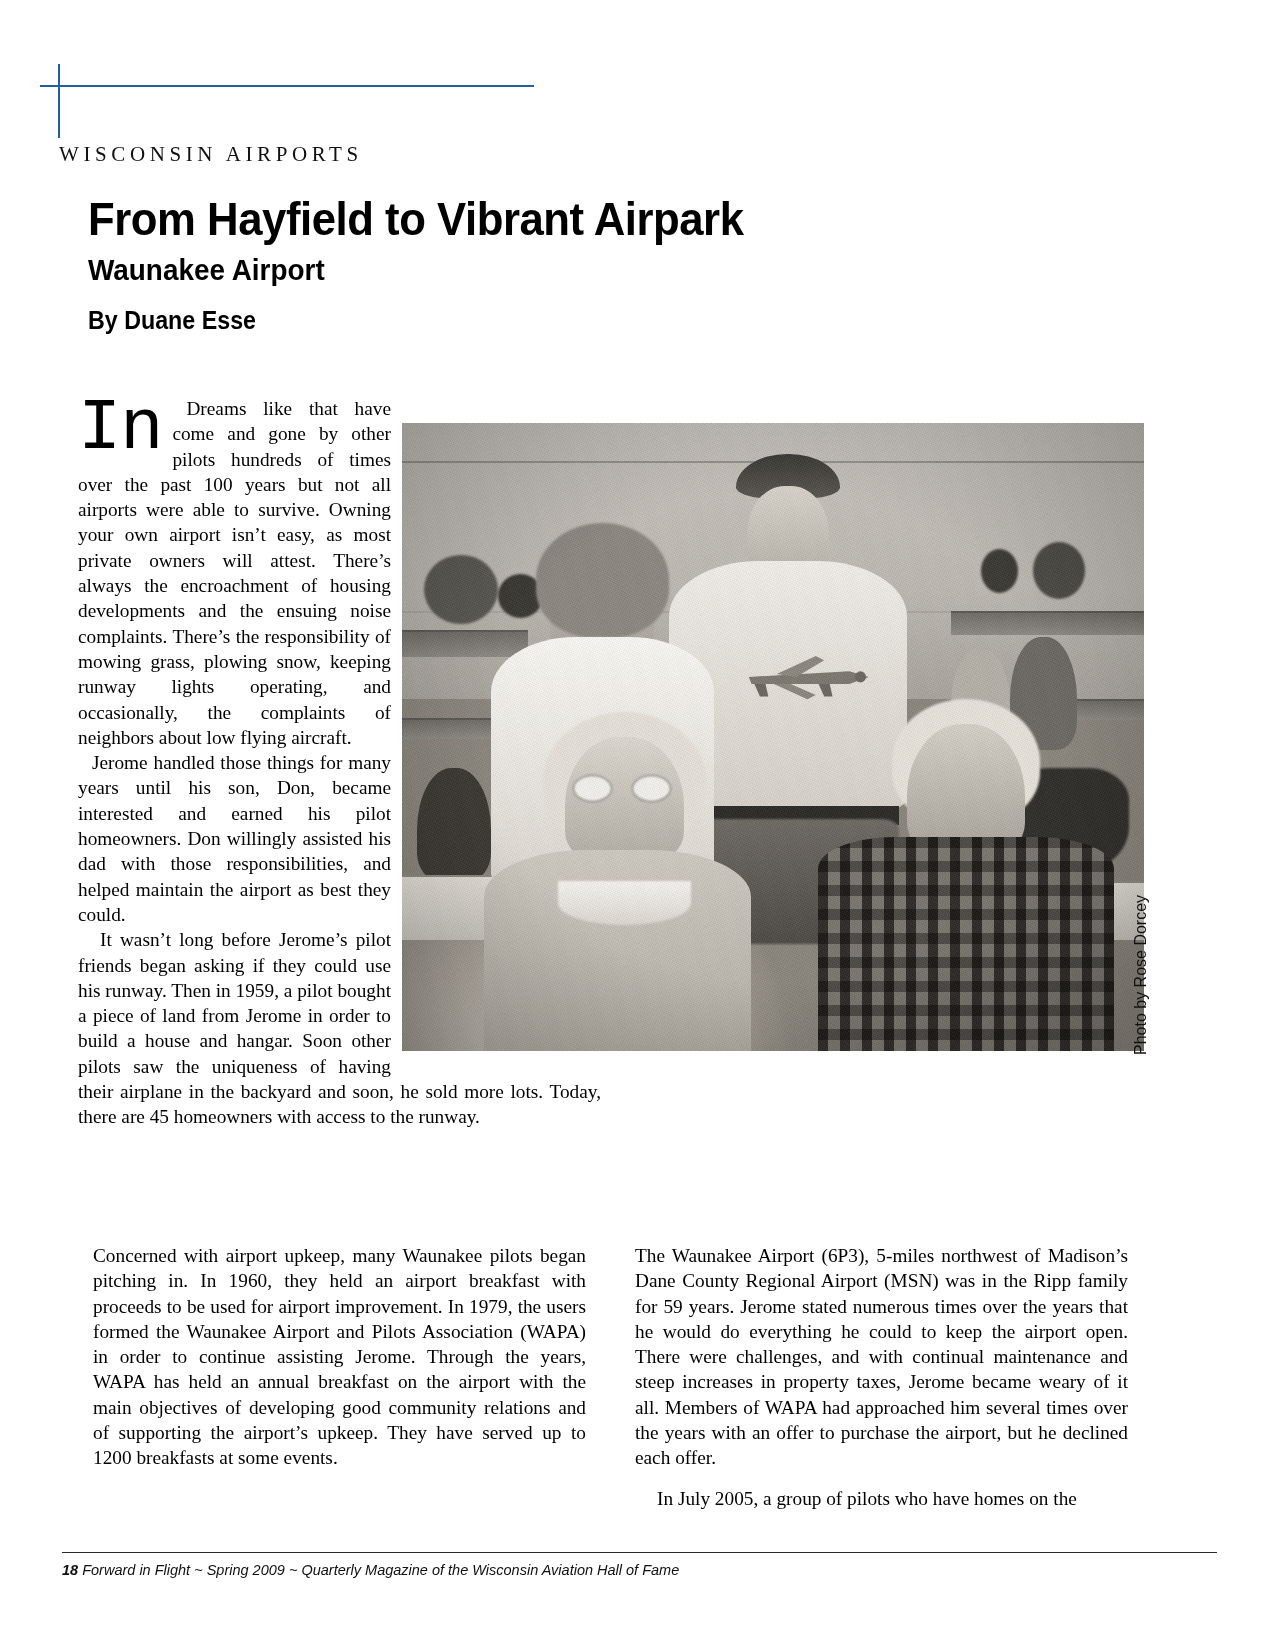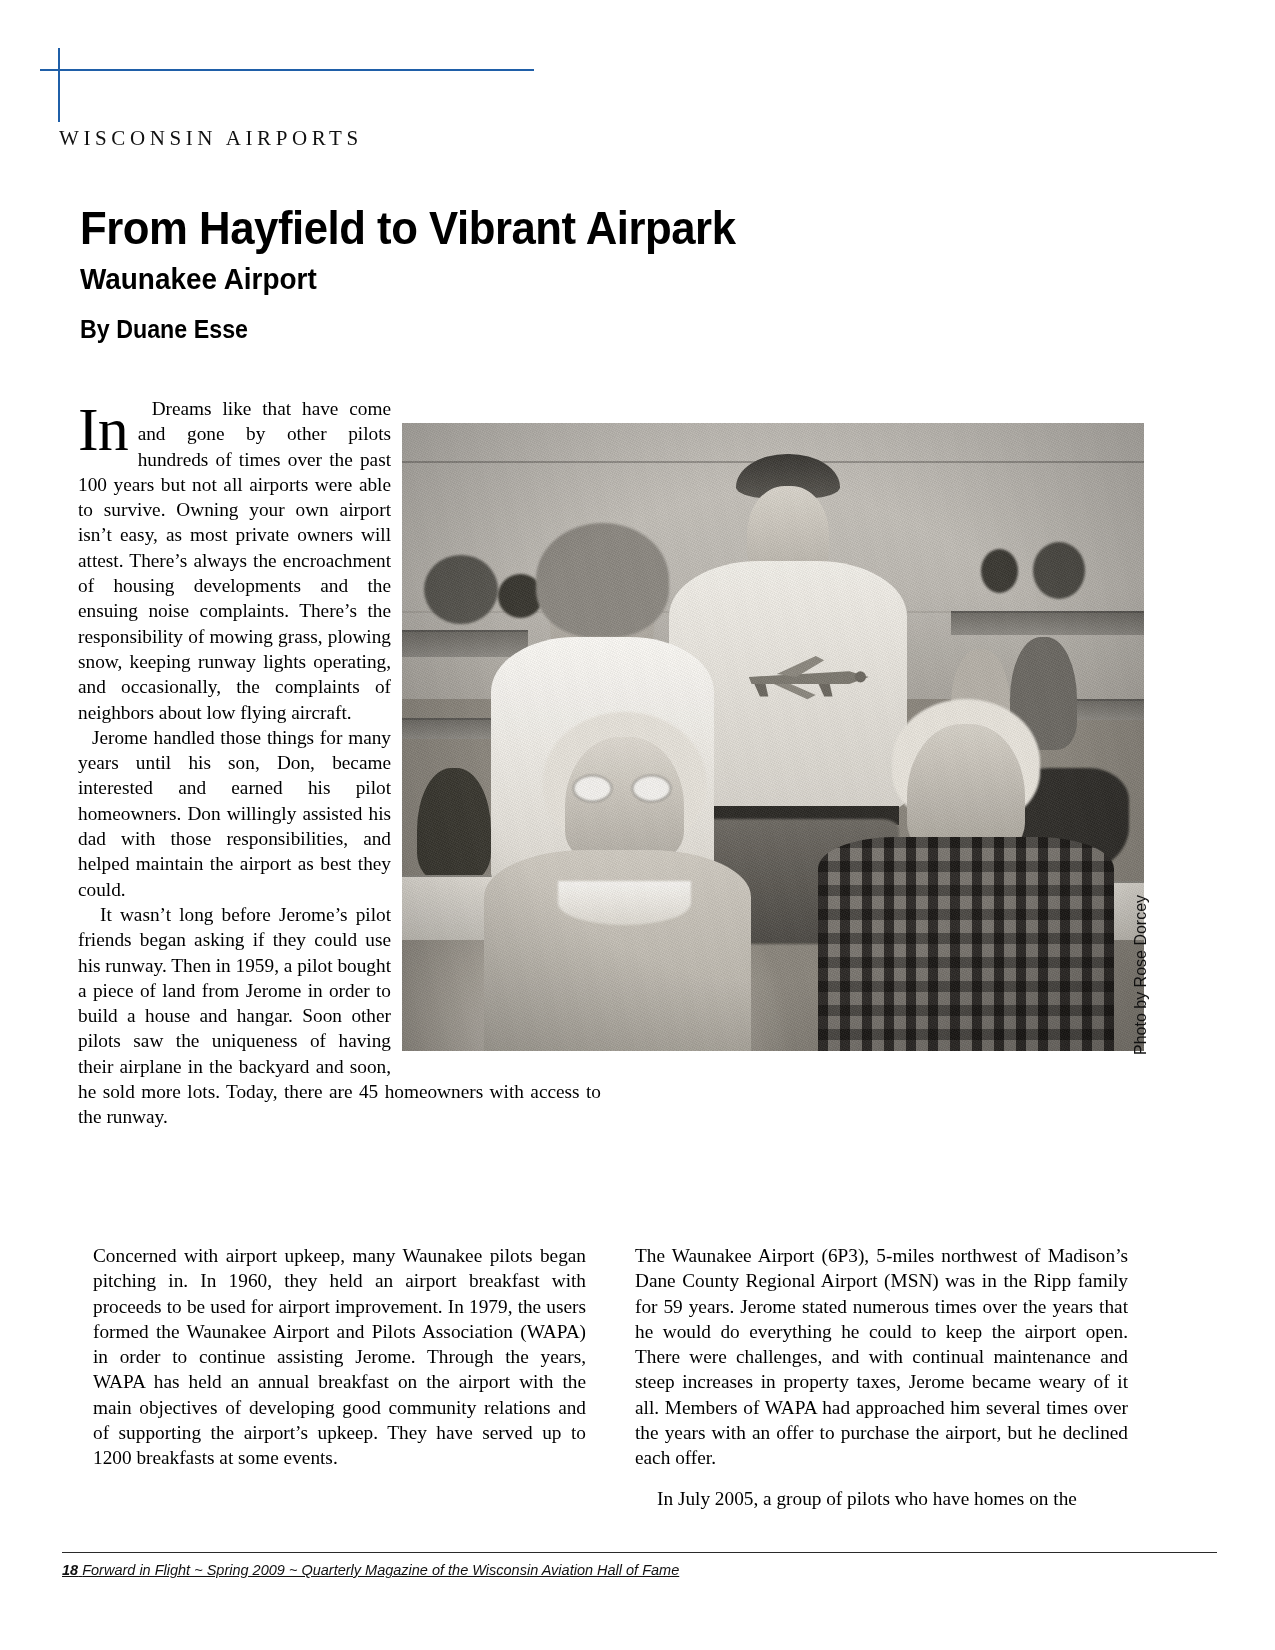--- a/index.html
+++ b/index.html
@@ -18,21 +18,21 @@
 
   .page {
     position: absolute;
     inset: 0;
   }
 
   
   .runhead {
     position: absolute;
     left: 0;
-    top: 48px;
+    top: 64px;
     width: 1183px;
     height: 120px;
   }
   .runhead-rule-h {
     position: absolute;
     left: 40px;
     top: 21px;
     width: 494px;
     height: 2px;
     background: #1f5fa8;
@@ -52,24 +52,23 @@
     font-family: "Liberation Serif", "DejaVu Serif", serif;
     font-size: 21px;
     letter-spacing: 4.6px;
     color: #111111;
     white-space: nowrap;
   }
 
   
   .titleblock {
     position: absolute;
-    left: 80px;
+    left: 88px;
     top: 193px;
     width: 1000px;
-    margin-top: 9px;
   }
   .headline {
     font-family: "Liberation Sans Narrow", "Liberation Sans", "DejaVu Sans", sans-serif;
     font-weight: bold;
     font-size: 47px;
     line-height: 52px;
     letter-spacing: -0.5px;
     margin: 0;
     transform: scaleX(0.93);
     transform-origin: left center;
@@ -107,23 +106,23 @@
   }
   .photo-float {
     float: right;
     width: 200px;
     height: 660px;
     shape-outside: inset(0);
     margin: 0 0 6px 10px;
   }
   .dropcap {
     float: left;
-    font-family: Liberation Serif, serif;
+    font-family: Liberation Mono, monospace;
     font-weight: 400;
-    font-size: 62px;
+    font-size: 72px;
     line-height: 62px;
     margin: 2px 10px 0 0;
     letter-spacing: -1px;
   }
   .top-body p {
     margin: 0;
     text-indent: 14px;
   }
   .top-body p.first {
     text-indent: 0;
@@ -275,21 +274,20 @@
     height: 1px;
     background: #2a2a2a;
   }
   .footer-text {
     font-family: "Liberation Sans", "DejaVu Sans", sans-serif;
     font-style: italic;
     font-weight: bold;
     font-size: 14.5px;
     color: #111;
     white-space: nowrap;
-    text-decoration: underline;
   }
   .footer-page {
     font-style: italic;
     font-weight: bold;
   }
   .footer-rest {
     font-style: italic;
     font-weight: normal;
   }
 </style>

